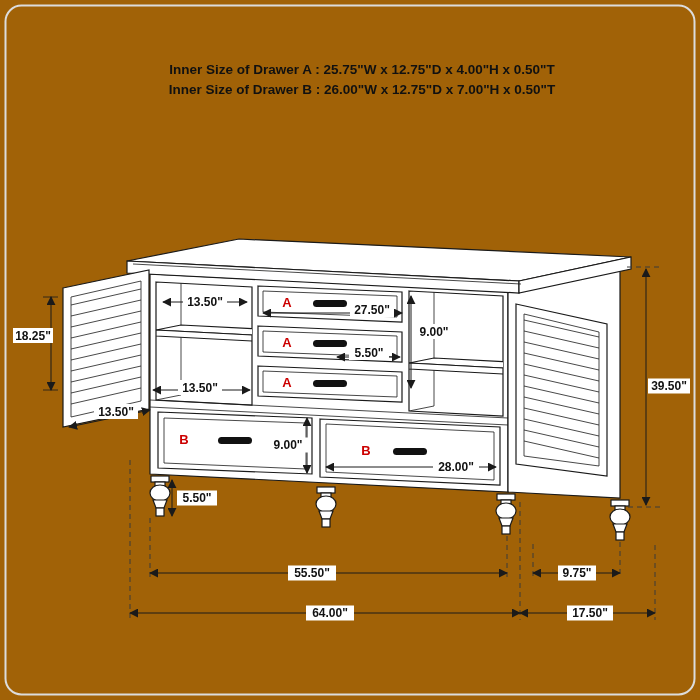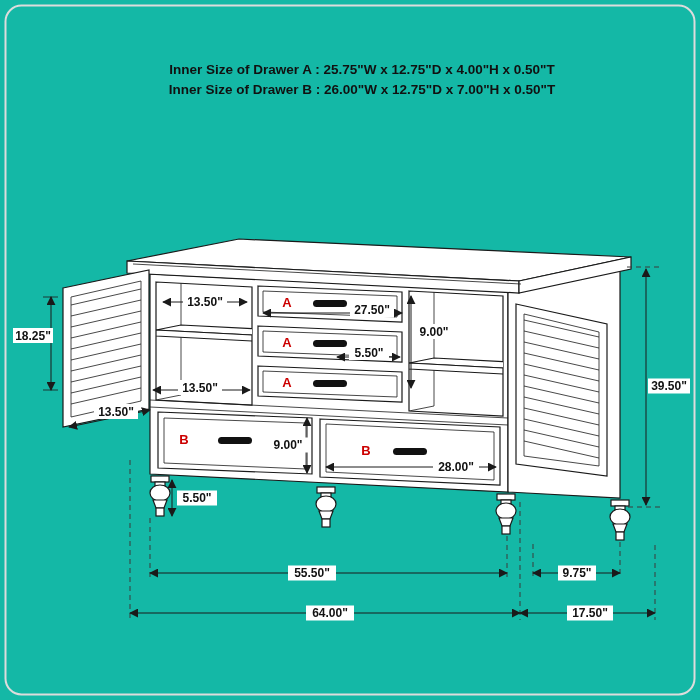--- a/index.html
+++ b/index.html
@@ -1,16 +1,16 @@
 <!DOCTYPE html>
 <html><head>
 <meta charset="utf-8">
 <style>
   html,body{margin:0;padding:0;background:#ffffff;}
-  .stage{width:700px;height:700px;position:relative;background:#14b8a6;}
+  .stage{width:700px;height:700px;position:relative;background:#a16207;}
   svg{display:block;}
   text{font-family:"Liberation Sans", sans-serif;}
   .hdr{font-size:13.5px;font-weight:bold;fill:#111111;}
   .dim-text{font-size:12px;font-weight:bold;fill:#111111;}
   .red-label{font-size:13px;font-weight:bold;fill:#cc0000;}
   .ln{stroke:#1a1a1a;stroke-width:1.2;fill:none;}
   .fw{fill:#ffffff;stroke:#1a1a1a;stroke-width:1.2;}
   .thin{stroke:#1a1a1a;stroke-width:0.8;fill:none;}
   .dim{stroke:#1a1a1a;stroke-width:1;fill:none;}
   .dash{stroke:#3a3a3a;stroke-width:1;stroke-dasharray:5 4;fill:none;}

